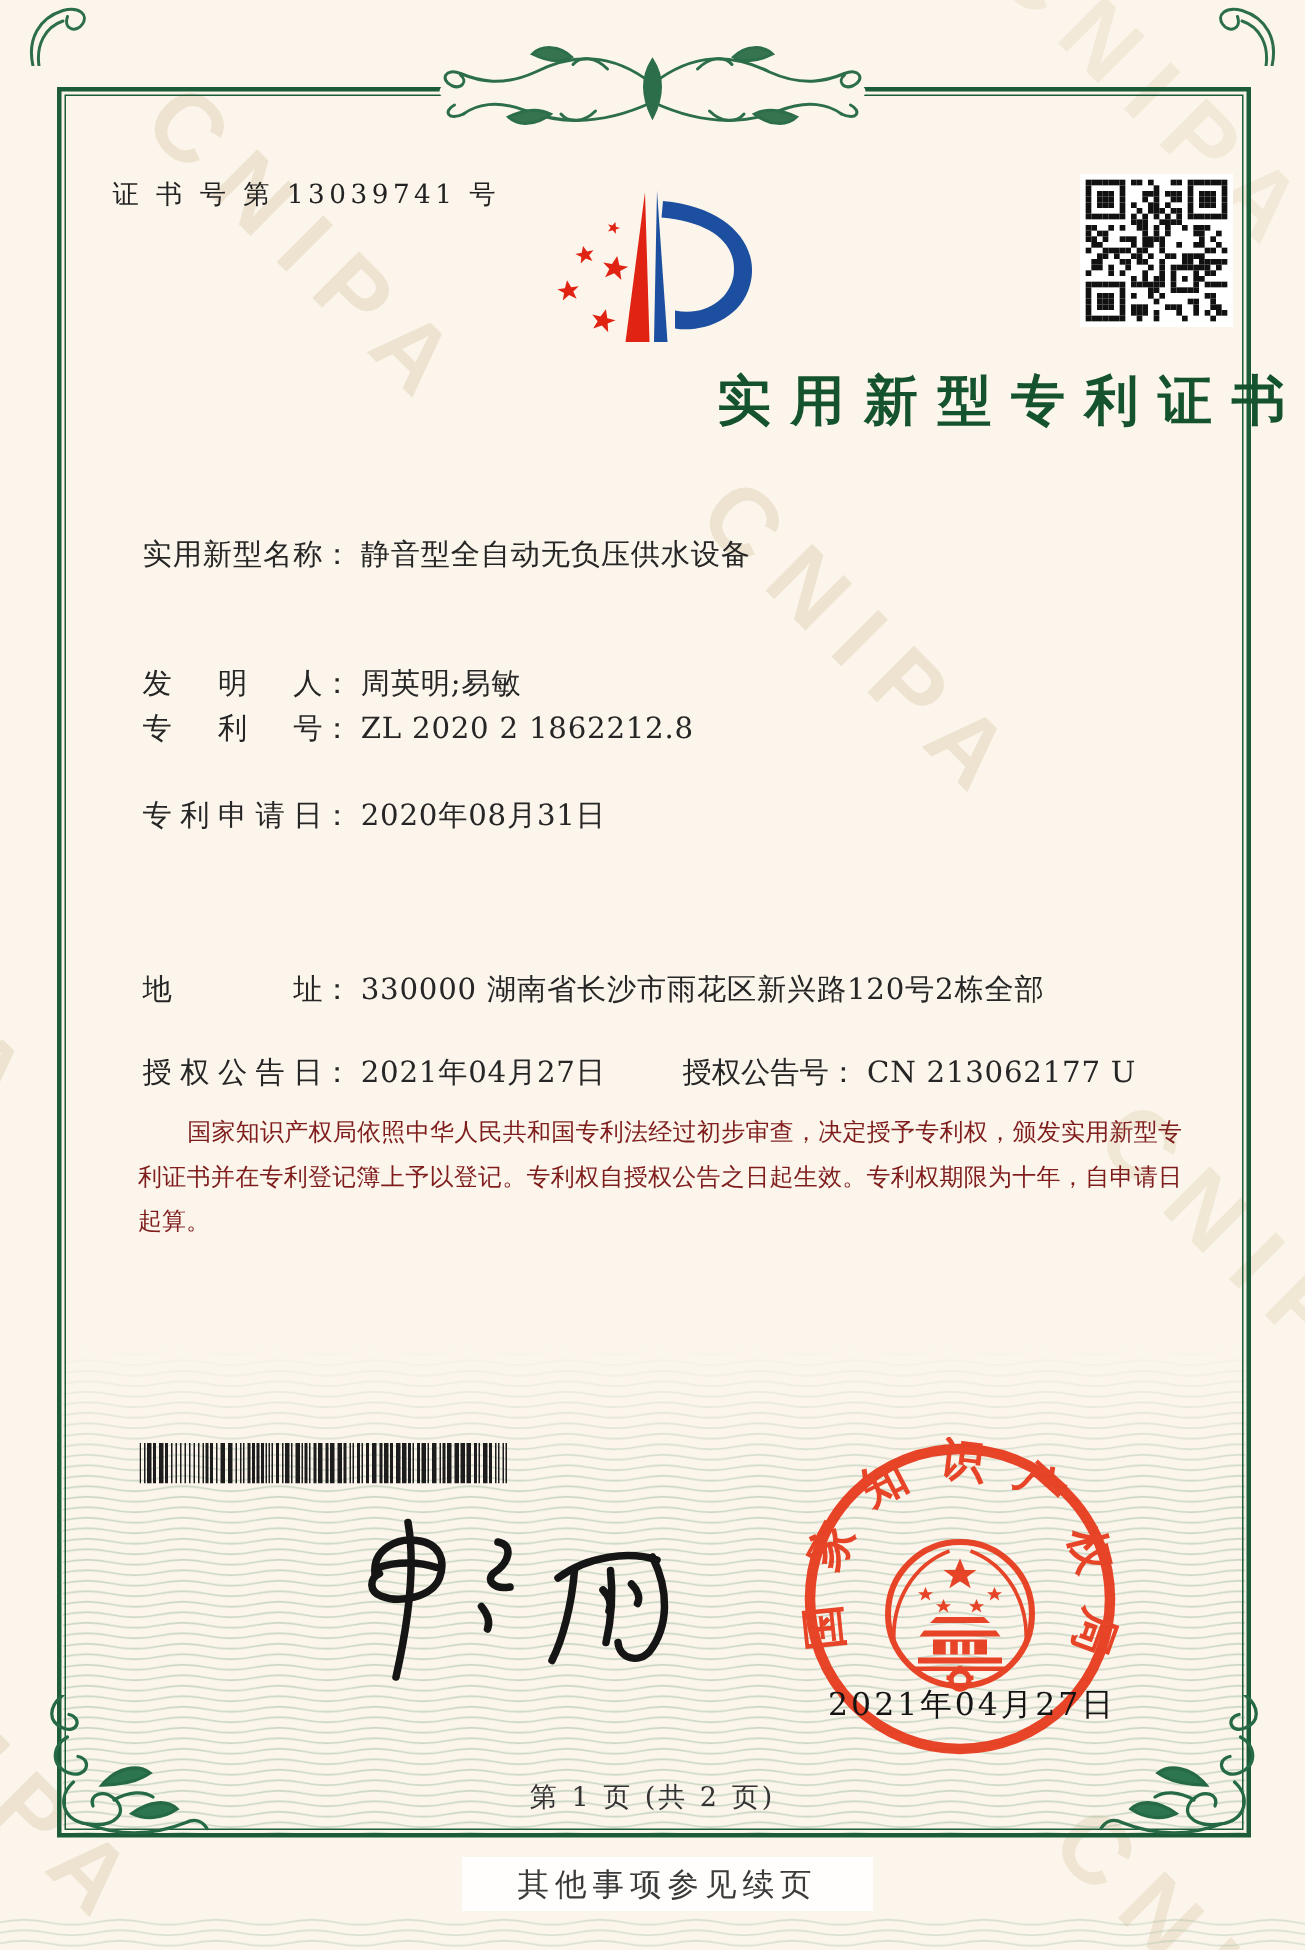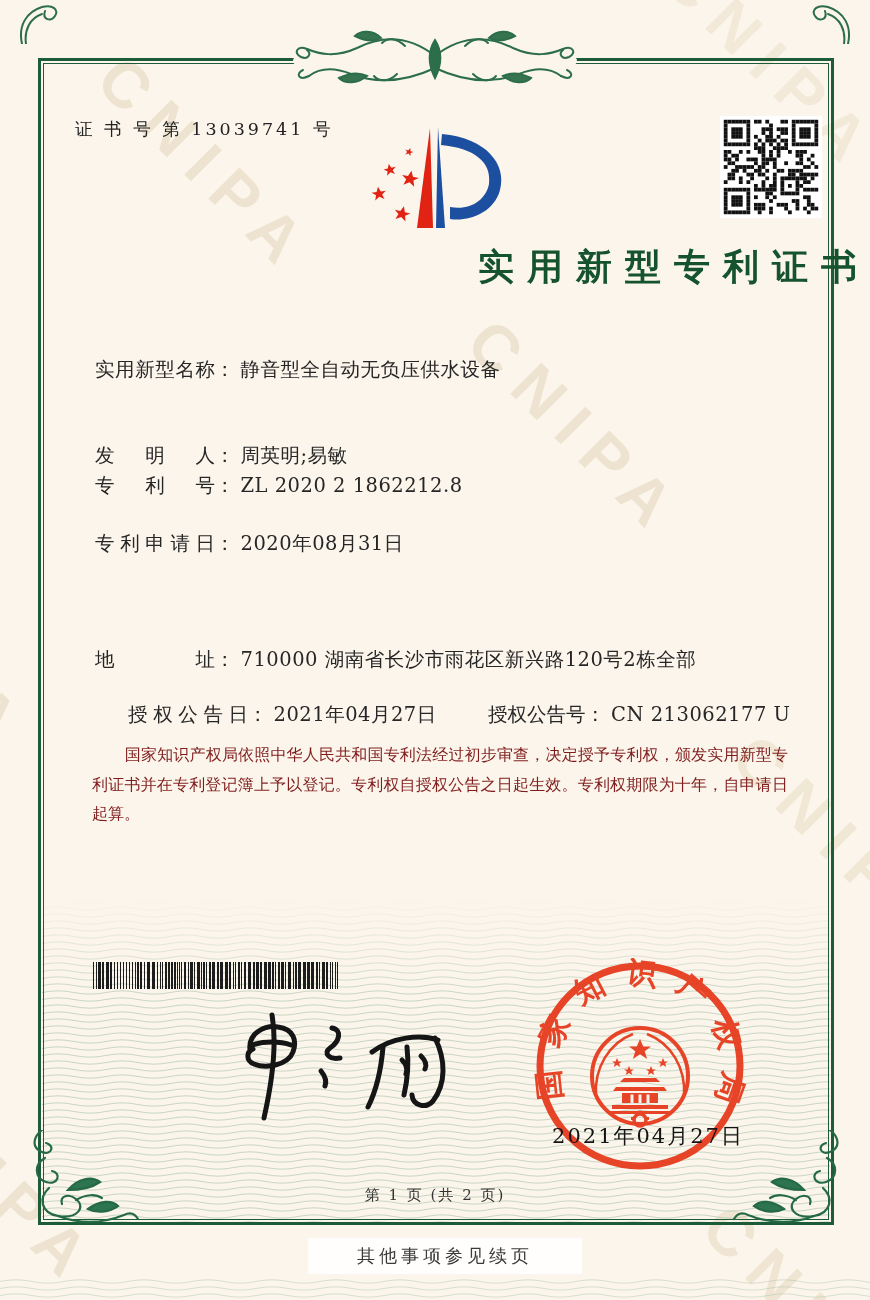--- a/index.html
+++ b/index.html
@@ -47,44 +47,44 @@
   .qr{position:absolute;left:720px;top:116px;width:102px;height:102px;z-index:3;background:#fff;}
   .title{
     position:absolute;left:0;top:243px;width:100%;z-index:3;text-align:right;
     font-size:36px;font-weight:bold;letter-spacing:13px;color:#14532d;text-indent:13px;
   }
   
   .row{position:absolute;left:95px;z-index:3;font-size:19.5px;white-space:nowrap;color:#262626;}
   .flabel{display:inline-block;width:120px;text-align:justify;text-align-last:justify;vertical-align:bottom;}
   .fsep{display:inline-block;margin-right:6px;}
   .fval{letter-spacing:.5px;}
-  .r1{top:356px;} .r2{top:414px;margin-top:28px;} .r3{top:472px;} .r4{top:530px;} .r5{top:588px;} .r6{top:646px;} .r7{top:701px;margin-left:33px;}
+  .r1{top:356px;} .r2{top:414px;margin-top:28px;} .r3{top:472px;} .r4{top:530px;} .r5{top:588px;} .r6{top:646px;} .r7{top:701px;}
   .grant-no{position:absolute;left:360px;top:0;}
   
   .body-text{
     position:absolute;left:92px;top:740px;width:696px;z-index:3;
     font-size:16px;line-height:29.5px;text-align:justify;color:#7f1d1d;
   }
   .body-text p{text-indent:2.05em;}
   
   .barcode{position:absolute;left:93px;top:962px;z-index:3;}
   .signer{position:absolute;left:95px;top:1036px;z-index:3;
     font-family:"DejaVu Sans","Liberation Sans",sans-serif;font-weight:700;font-size:20px;color:#1c1c1c;}
   .signer div{margin-bottom:16px;letter-spacing:2px;}
   .signature{position:absolute;left:222px;top:1008px;z-index:5;}
   
   .seal{position:absolute;left:532px;top:958px;z-index:5;opacity:.95;}
   .seal-date{
     position:absolute;left:548px;top:1122px;width:200px;z-index:6;text-align:center;
     font-size:21px;letter-spacing:2px;color:#141414;white-space:nowrap;
   }
   
-  .page-indicator{position:absolute;left:0;top:1186px;width:100%;z-index:3;text-align:center;font-size:15px;letter-spacing:2px;color:#333;}
+  .page-indicator{position:absolute;left:0;top:1186px;width:100%;z-index:3;text-align:center;font-size:18px;letter-spacing:2px;color:#333;}
   .footer-band{position:absolute;left:308px;top:1238px;width:274px;height:36px;z-index:3;background:rgba(255,255,255,.85);display:flex;align-items:center;justify-content:center;}
-  .footer-note{font-size:18px;letter-spacing:4px;color:#3a3a3a;}
+  .footer-note{font-size:21px;letter-spacing:4px;color:#3a3a3a;}
   
   .orn{position:absolute;z-index:4;pointer-events:none;}
   .orn-top{left:285px;top:24px;}
   .orn-tl{left:16px;top:0;} .orn-tr{left:808px;top:0;transform:scaleX(-1);}
   .orn-bl{left:28px;top:1130px;} .orn-br{left:732px;top:1130px;transform:scaleX(-1);}
 </style>
 </head>
 <body>
 
 <div id="page">
@@ -502,21 +502,21 @@
   <div class="row r2">
     <span class="flabel">发明人</span><span class="fsep">：</span><span class="fval">周英明;易敏</span>
   </div>
   <div class="row r3">
     <span class="flabel">专利号</span><span class="fsep">：</span><span class="fval">ZL 2020 2 1862212.8</span>
   </div>
   <div class="row r4">
     <span class="flabel">专利申请日</span><span class="fsep">：</span><span class="fval">2020年08月31日</span>
   </div>
   <div class="row r6">
-    <span class="flabel">地址</span><span class="fsep">：</span><span class="fval">710000 湖南省长沙市雨花区新兴路120号2栋全部</span>
+    <span class="flabel">地址</span><span class="fsep">：</span><span class="fval">330000 湖南省长沙市雨花区新兴路120号2栋全部</span>
   </div>
   <div class="row r7">
     <span class="flabel">授权公告日</span><span class="fsep">：</span><span class="fval">2021年04月27日</span>
     <span class="grant-no">
       <span>授权公告号</span><span class="fsep">：</span><span class="fval">CN 213062177 U</span>
     </span>
   </div>
 
   <div class="body-text">
     <p>国家知识产权局依照中华人民共和国专利法经过初步审查，决定授予专利权，颁发实用新型专利证书并在专利登记簿上予以登记。专利权自授权公告之日起生效。专利权期限为十年，自申请日起算。</p>

